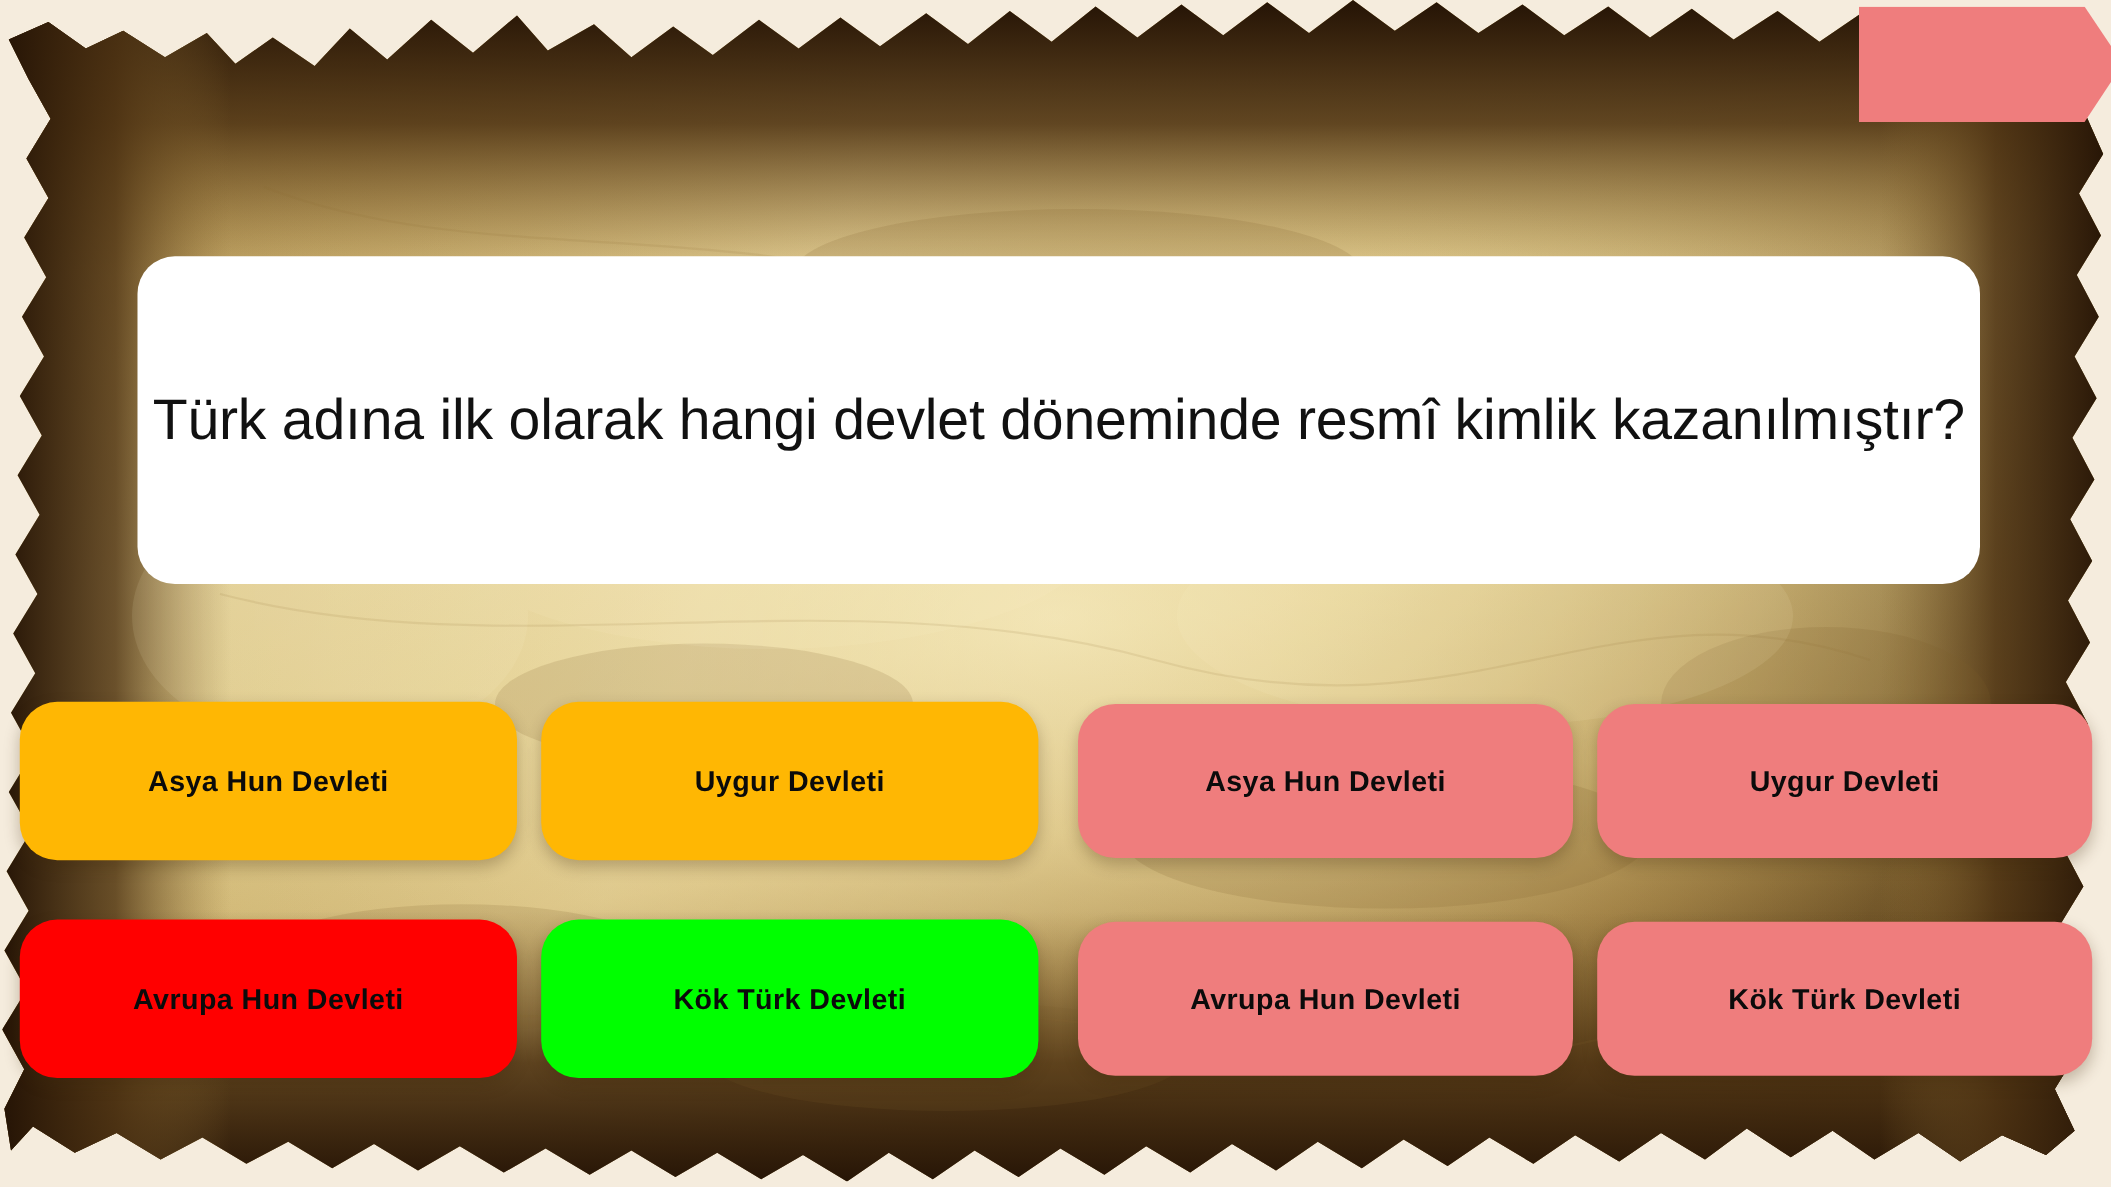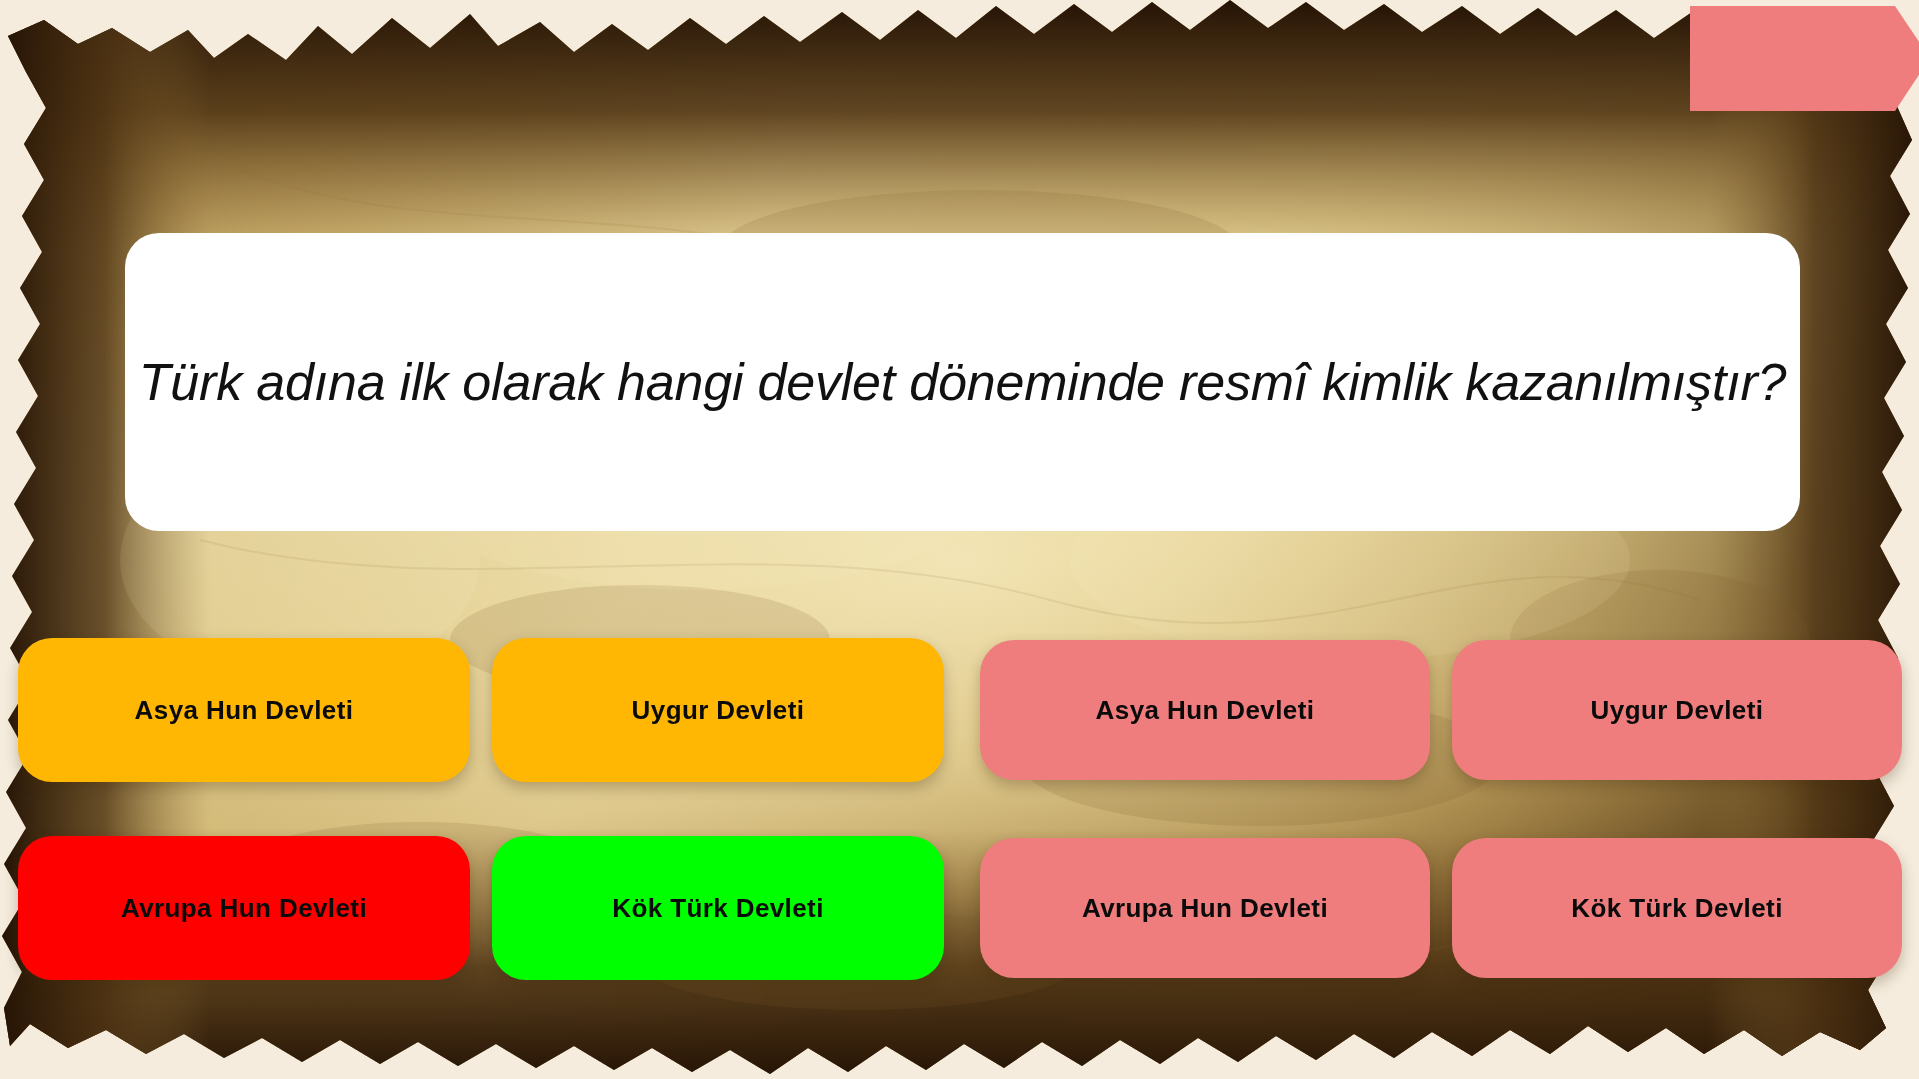--- a/index.html
+++ b/index.html
@@ -57,21 +57,20 @@
     width: 1675px;
     height: 298px;
     background: #ffffff;
     border-radius: 34px;
     z-index: 4;
     display: flex;
     align-items: center;
     justify-content: center;
     box-sizing: border-box;
     padding: 0 42px;
-    font-style: italic;
   }
   .question-text {
     font-family: "Liberation Sans", sans-serif;
     font-size: 52px;
     font-weight: 400;
     color: #111111;
     line-height: 1.2;
     text-align: center;
     letter-spacing: -0.2px;
     white-space: nowrap;

